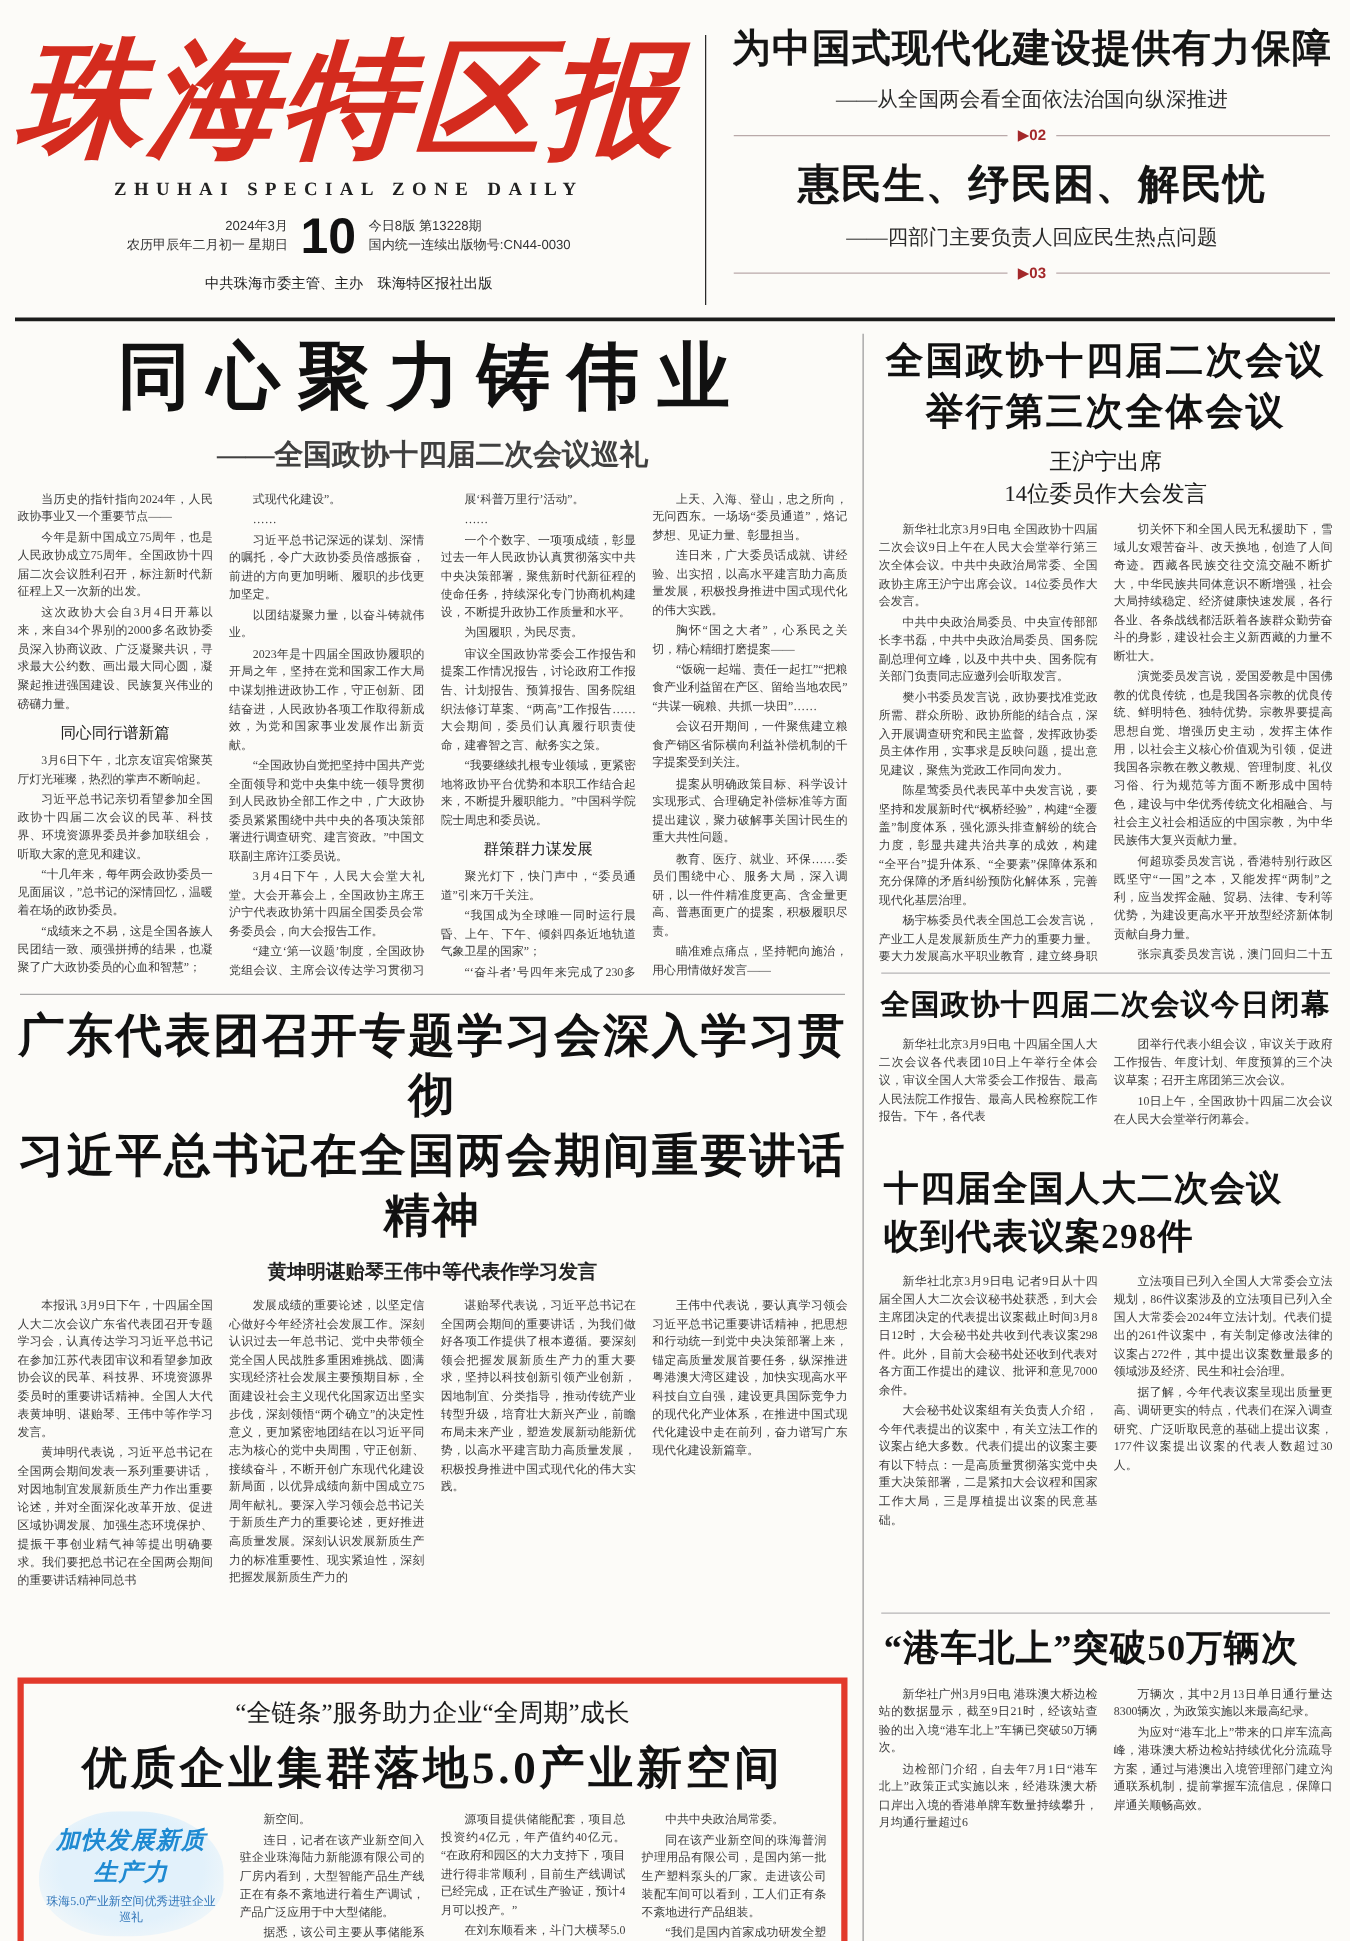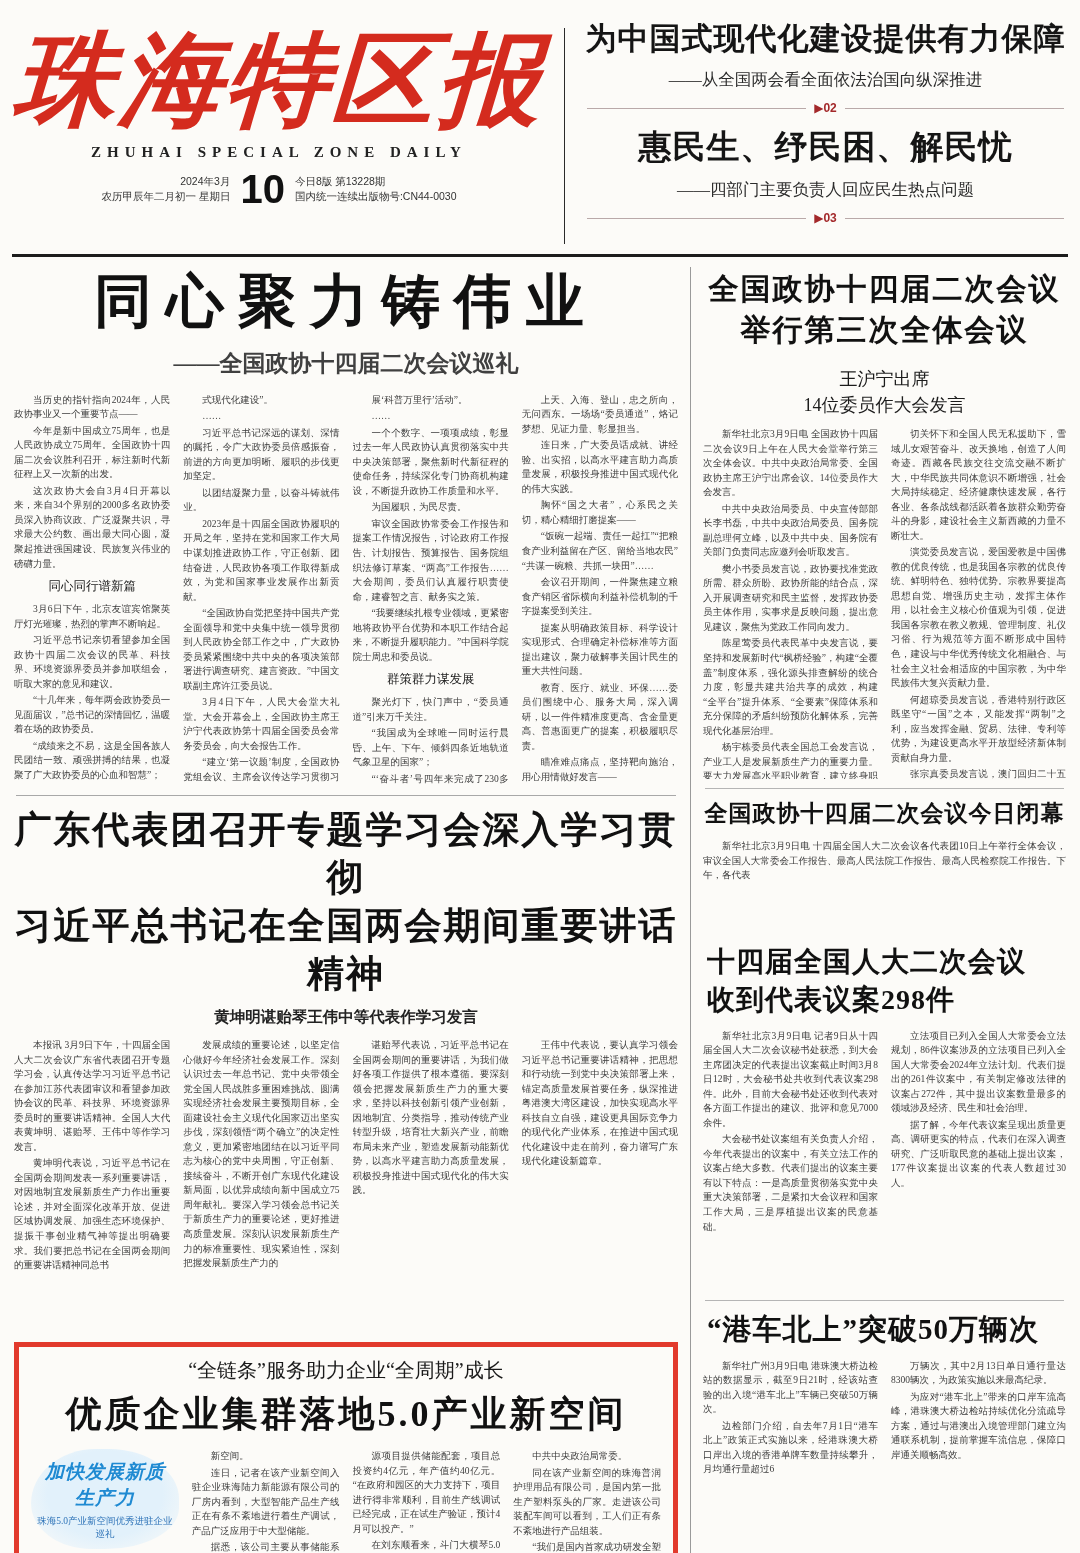--- a/index.html
+++ b/index.html
@@ -54,21 +54,21 @@
   .red-box { border:5px solid #e23a2c; margin:12px 0 0; padding:10px 12px 8px; }
   .biz-kicker { text-align:center; font-size:20px; font-weight:normal; color:#1a1a1a; }
   .biz-hl { font-size:36px; letter-spacing:3px; margin-top:6px; }
   .biz-cols { margin-top:10px; }
   .badge { background:radial-gradient(ellipse at 50% 45%, #e2f1fb 55%, rgba(226,241,251,0) 100%); border-radius:48% 52% 55% 45% / 60% 55% 45% 50%; text-align:center; padding:10px 4px 8px; margin-bottom:6px; }
   .badge-title { font-size:19px; font-weight:900; color:#1f8ad2; font-style:italic; letter-spacing:1px; }
   .badge-sub { font-size:9.5px; color:#2f74b8; margin-top:4px; }
 
   
   .r-hl2 { font-size:30px; line-height:1.35; letter-spacing:2px; }
-  .r-deck { text-align:center; font-size:18px; color:#1c1c1c; margin-top:17px; }
+  .r-deck { text-align:center; font-size:18px; color:#1c1c1c; margin-top:7px; }
   .r-cols { margin-top:10px; }
   .r-hl-single { font-size:23px; letter-spacing:1px; }
   .r-hl-left { text-align:left; font-size:28px; line-height:1.35; letter-spacing:1px; padding-left:4px; }
 </style>
 </head>
 <body>
 
 <div class="paper">
 
   <header class="masthead">
@@ -79,20 +79,21 @@
         <div class="date-small left-col">
           <div>2024年3月</div>
           <div>农历甲辰年二月初一 星期日</div>
         </div>
         <div class="date-day">10</div>
         <div class="date-small right-col">
           <div>今日8版 第13228期</div>
           <div>国内统一连续出版物号:CN44-0030</div>
         </div>
       </div>
+      <div class="publisher">中共珠海市委主管、主办　珠海特区报社出版</div>
     </div>
 
     <div class="mast-divider"></div>
 
     <div class="teasers">
       <div class="teaser-title t1">为中国式现代化建设提供有力保障</div>
       <div class="teaser-sub">——从全国两会看全面依法治国向纵深推进</div>
       <div class="page-rule">
         <div class="line"></div>
         <div class="page-marker">▶02</div>
@@ -248,20 +249,24 @@
       </article>
 
       <hr class="thin-rule">
 
       <article>
         <h2 class="headline r-hl-single">全国政协十四届二次会议今日闭幕</h2>
         <div class="cols r-cols" style="height:90px;">
           <div class="col">
               <p class="para">新华社北京3月9日电 十四届全国人大二次会议各代表团10日上午举行全体会议，审议全国人大常委会工作报告、最高人民法院工作报告、最高人民检察院工作报告。下午，各代表</p>
             </div>
+          <div class="col">
+              <p class="para">团举行代表小组会议，审议关于政府工作报告、年度计划、年度预算的三个决议草案；召开主席团第三次会议。</p>
+              <p class="para">10日上午，全国政协十四届二次会议在人民大会堂举行闭幕会。</p>
+            </div>
         </div>
       </article>
 
       <article style="margin-top:14px;">
         <h2 class="headline r-hl-left">
           <div>十四届全国人大二次会议</div>
           <div>收到代表议案298件</div>
         </h2>
         <div class="cols r-cols" style="height:262px;">
           <div class="col">

